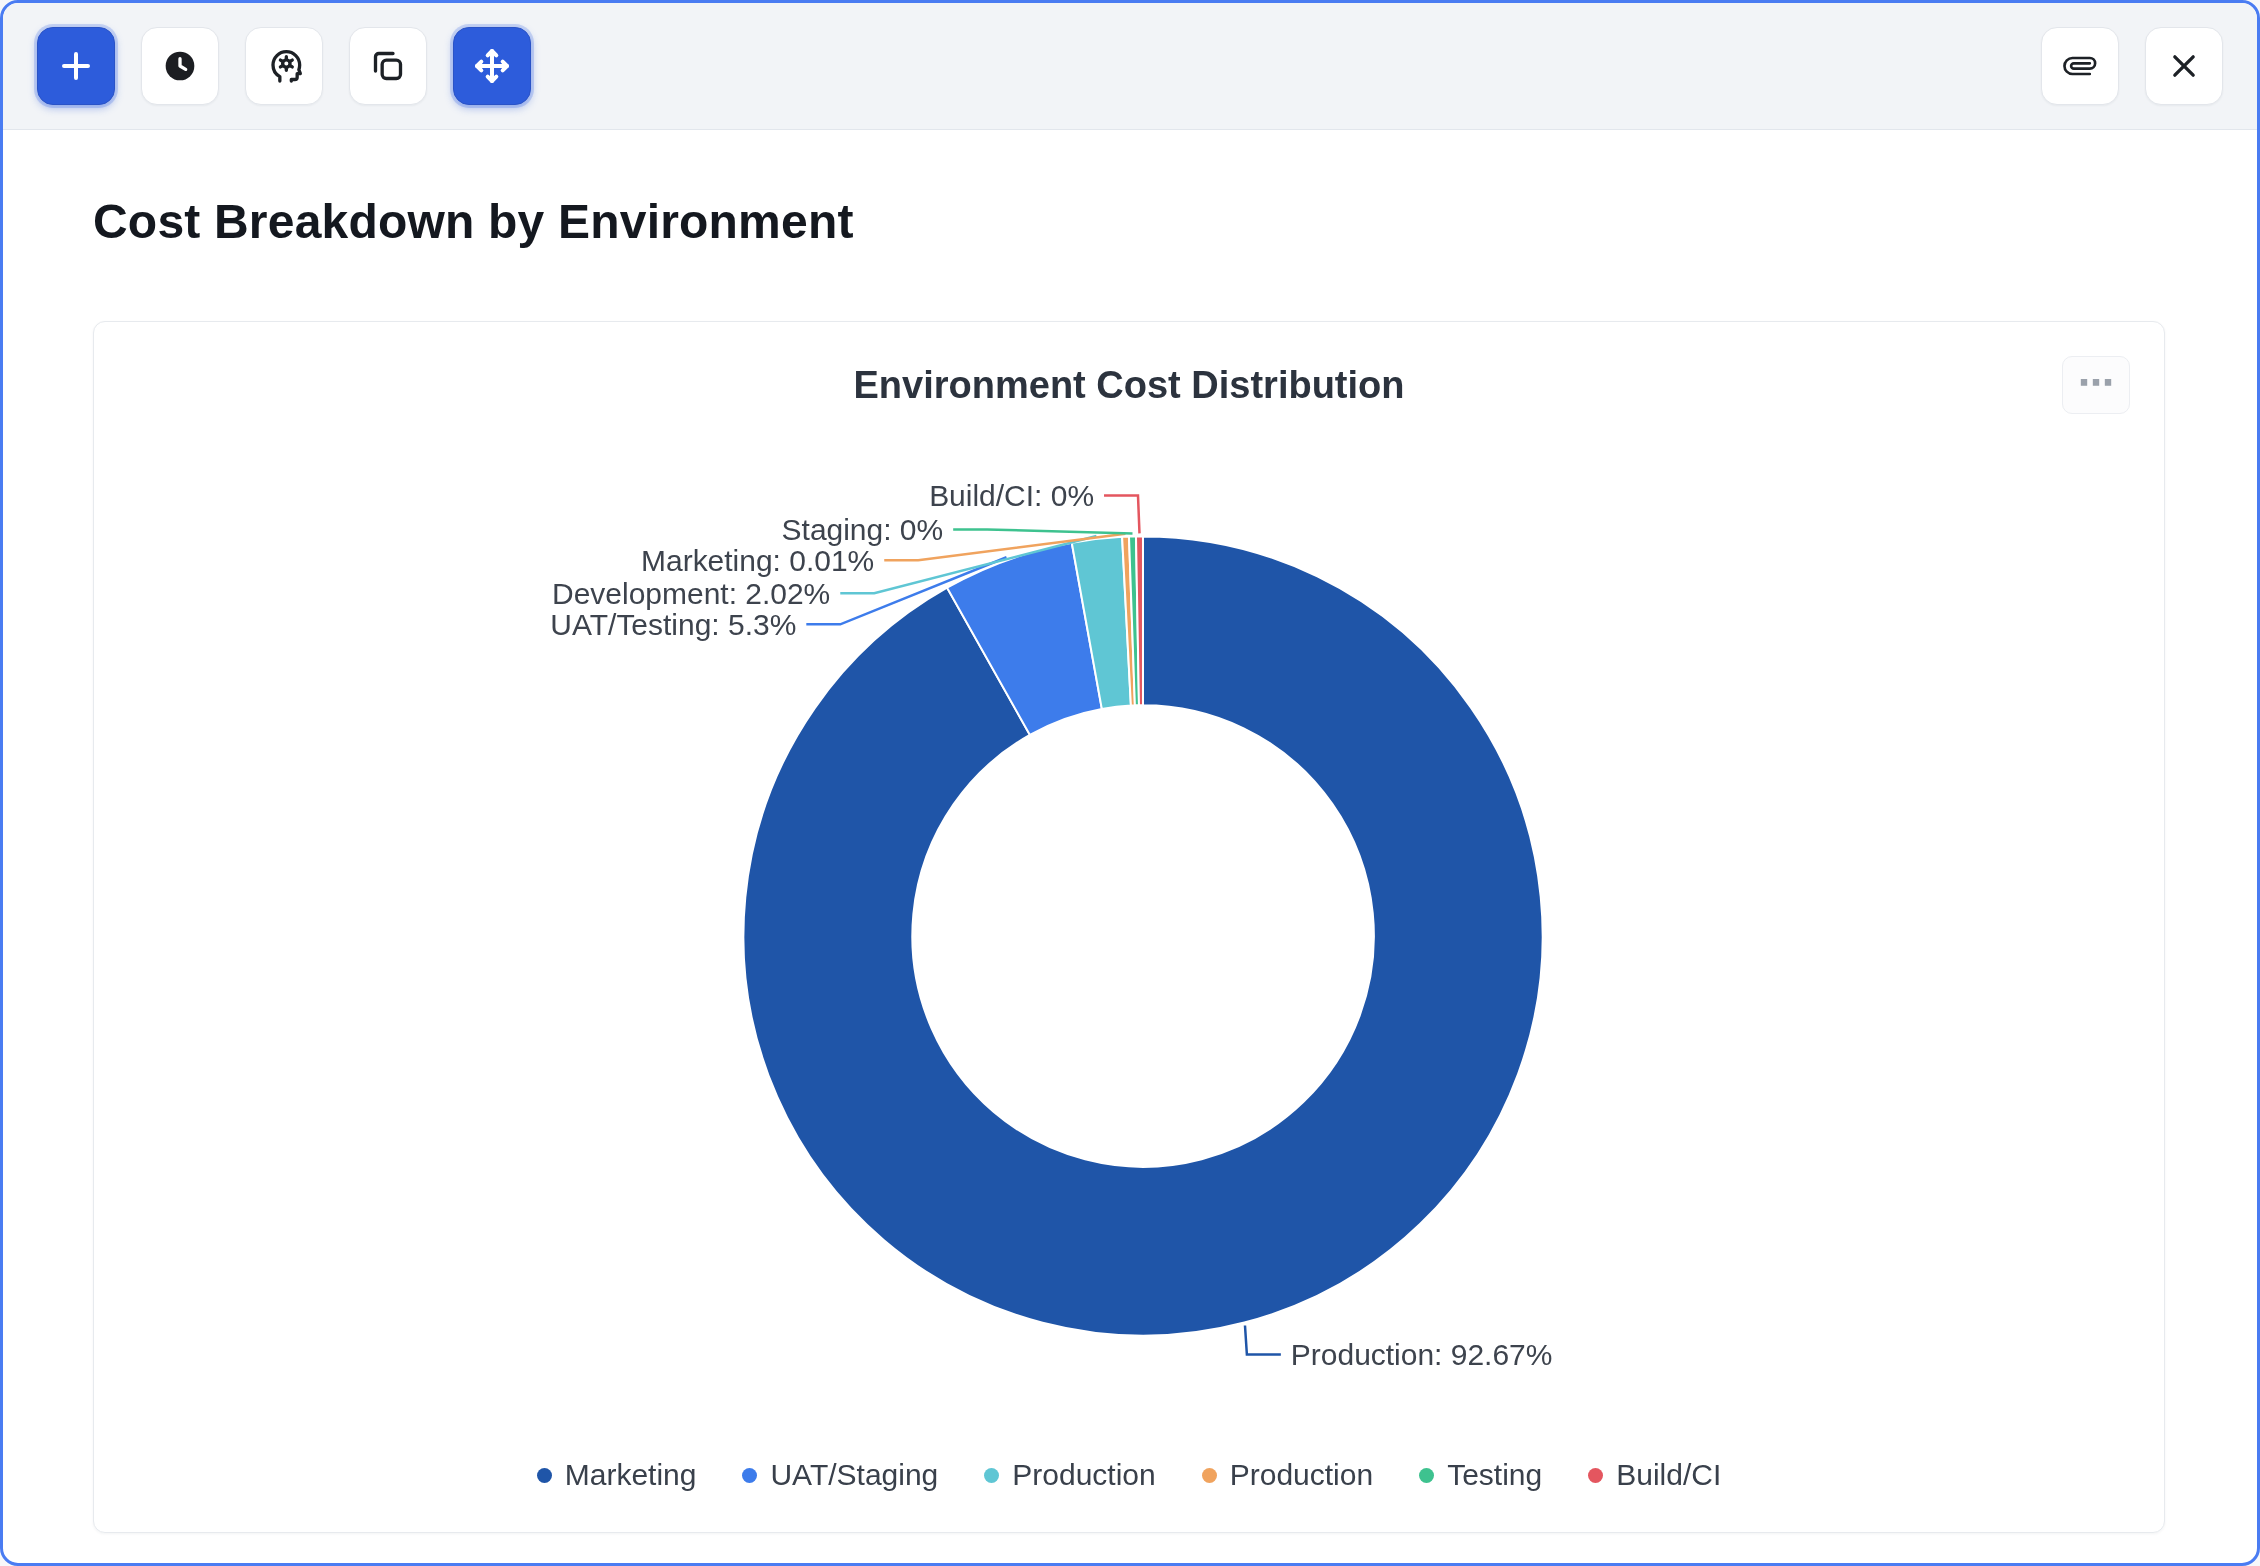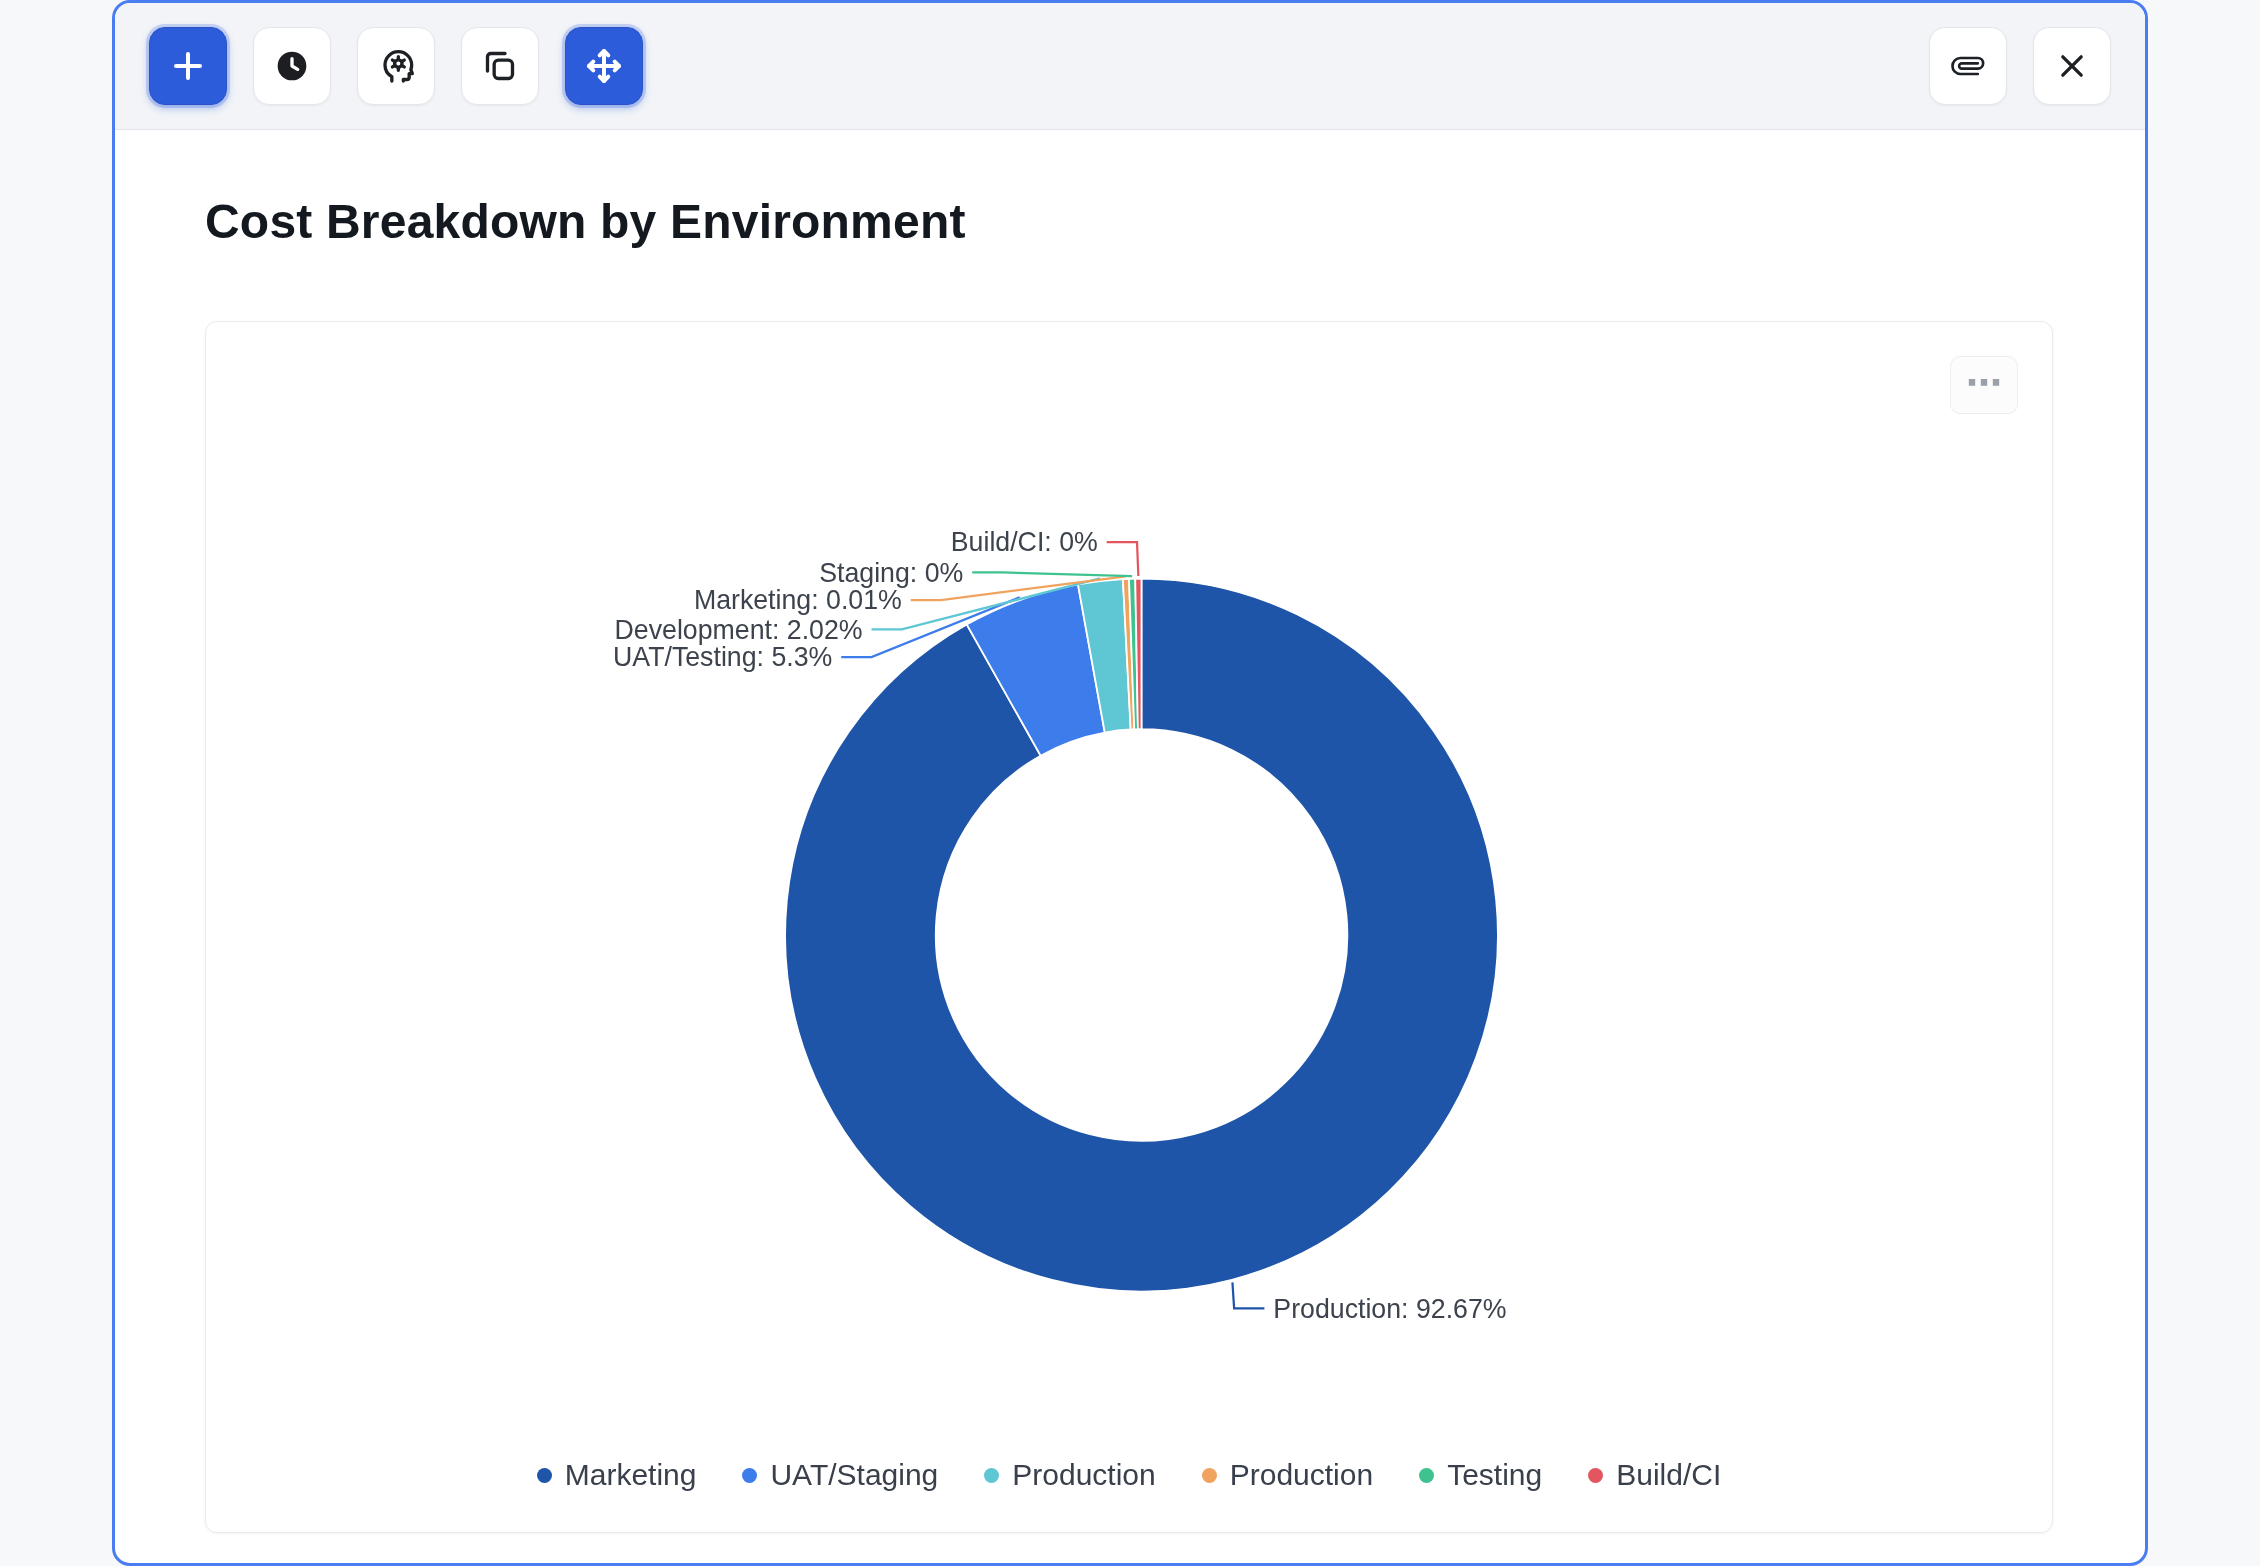--- a/index.html
+++ b/index.html
@@ -1,17 +1,17 @@
 <!DOCTYPE html>
 <html><head>
 <meta charset="utf-8">
 <style>
   html,body { margin:0; padding:0; background:#f7f8fa; font-family:"Liberation Sans","DejaVu Sans",sans-serif; }
   .window {
-    width:2036px; height:1566px; box-sizing:border-box; margin:0 auto;
+    width:2260px; height:1566px; box-sizing:border-box; margin:0 auto;
     border:3px solid #4a7cf2; border-radius:18px; background:#fff;
     overflow:hidden; position:relative;
   }
   
   .toolbar {
     height:126px; background:#f2f4f7; border-bottom:1px solid #e2e6ec;
     display:flex; align-items:center; padding:0 34px; gap:26px;
     border-radius:15px 15px 0 0;
   }
   .tb-btn {
@@ -110,20 +110,21 @@
           <path class="ic" stroke-width="2.4" d="M6.5 6.5l11 11M17.5 6.5l-11 11"></path>
         </svg>
       </div>
     </div>
   </div>
 
   <div class="content">
     <h1 class="page-title">Cost Breakdown by Environment</h1>
 
     <div class="card">
+      <h2 class="card-title">Environment Cost Distribution</h2>
       <div class="card-menu">⋯</div>
 
       <svg id="donut-svg" viewBox="0 0 2072 1210">
           <path d="M1050.0 214.0 A400 400 0 1 1 853.9 265.4 L936.8 412.7 A231 231 0 1 0 1050.0 383.0 Z" fill="#1f55a8" stroke="#ffffff" stroke-width="2" class="slice"></path>
           <path d="M853.9 265.4 A400 400 0 0 1 978.7 220.4 L1008.8 386.7 A231 231 0 0 0 936.8 412.7 Z" fill="#3d7ceb" stroke="#ffffff" stroke-width="2" class="slice"></path>
           <path d="M978.7 220.4 A400 400 0 0 1 1029.1 214.5 L1037.9 383.3 A231 231 0 0 0 1008.8 386.7 Z" fill="#5fc6d4" stroke="#ffffff" stroke-width="2" class="slice"></path>
           <path d="M1029.1 214.5 A400 400 0 0 1 1036.0 214.2 L1041.9 383.1 A231 231 0 0 0 1037.9 383.3 Z" fill="#f0a35e" stroke="#ffffff" stroke-width="2" class="slice"></path>
           <path d="M1036.0 214.2 A400 400 0 0 1 1043.0 214.1 L1046.0 383.0 A231 231 0 0 0 1041.9 383.1 Z" fill="#3ec28f" stroke="#ffffff" stroke-width="2" class="slice"></path>
           <path d="M1043.0 214.1 A400 400 0 0 1 1050.0 214.0 L1050.0 383.0 A231 231 0 0 0 1046.0 383.0 Z" fill="#e4565f" stroke="#ffffff" stroke-width="2" class="slice"></path>
           <polyline points="1152.1,1003.9 1154,1033 1188,1033" fill="none" stroke="#1f55a8" stroke-width="2.5"></polyline>

